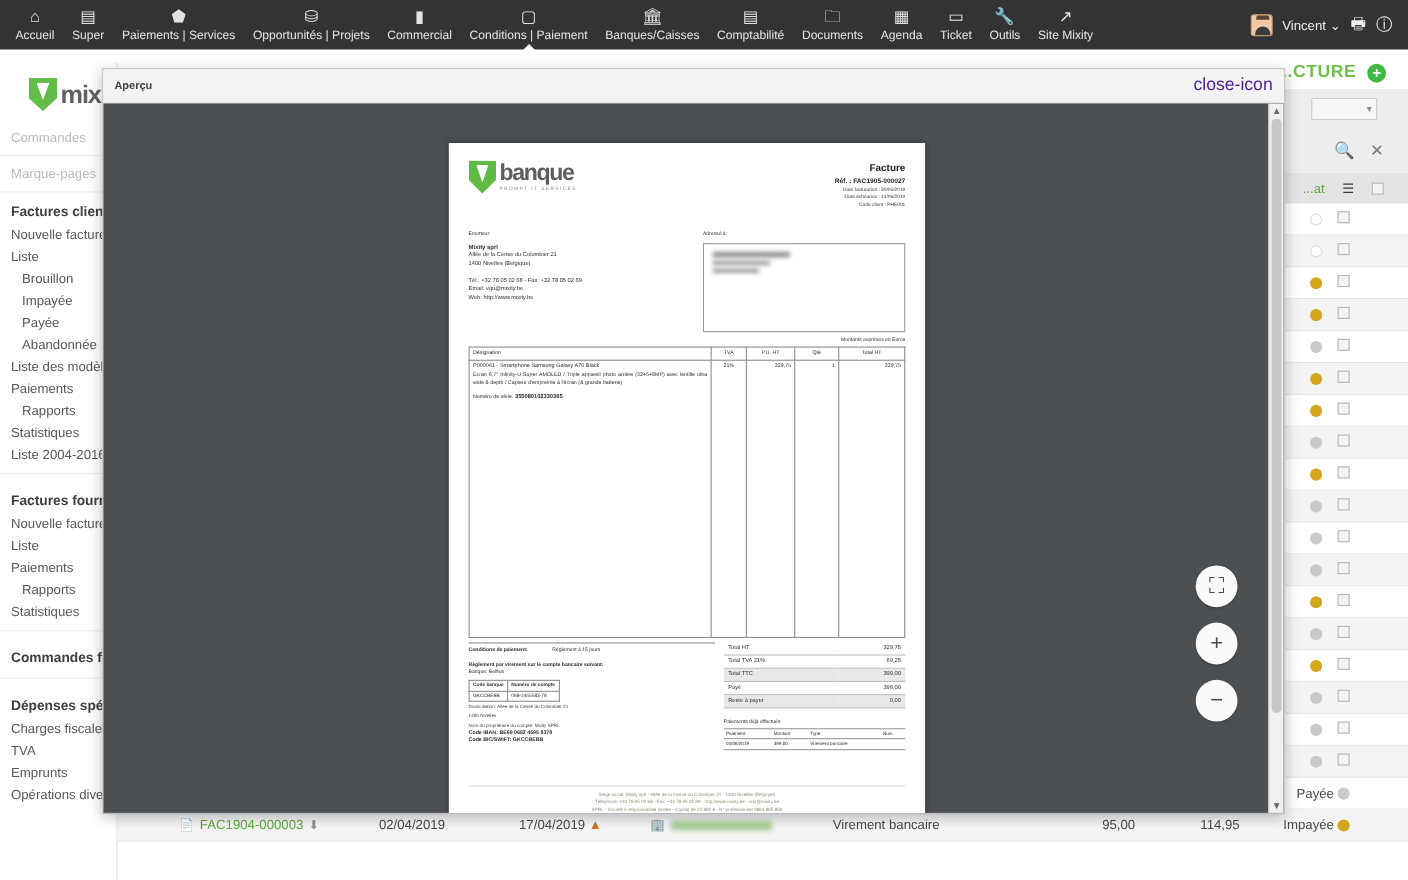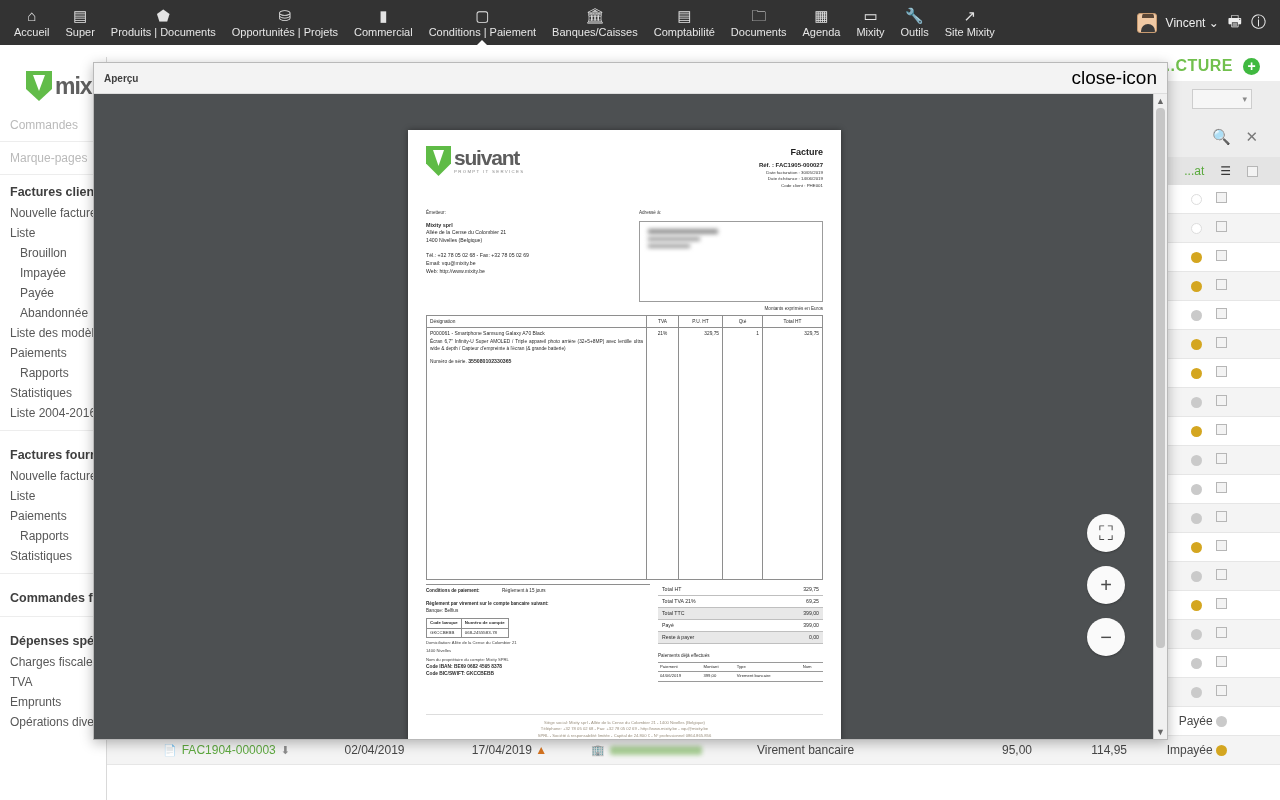--- a/index.html
+++ b/index.html
@@ -112,21 +112,21 @@
   .modal {
     position:absolute; top:62px; left:93px; width:1075px; height:678px;
     background:#fff; border:1px solid #b9b9b9; box-shadow:0 3px 12px rgba(0,0,0,.28);
     z-index:50; display:flex; flex-direction:column;
   }
   .modal-head {
     height:31px; background:#f3f3f3; border-bottom:1px solid #ddd;
     display:flex; align-items:center; padding:0 10px;
   }
   .modal-title { font-size:10px; font-weight:bold; color:#3f3f3f; }
-  .modal-close { margin-left:auto; font-size:19px; color:#000000; cursor:pointer; }
+  .modal-close { margin-left:auto; font-size:16px; color:#4c1d95; cursor:pointer; }
   .viewer { flex:1; background:#4d5052; position:relative; overflow:hidden; }
 
   .v-scroll {
     position:absolute; right:0; top:0; width:14px; height:100%;
     background:#f0f0f0; border-left:1px solid #cfcfcf;
     display:flex; flex-direction:column; align-items:center; justify-content:space-between;
   }
   .v-arrow { font-size:9px; color:#666; height:14px; line-height:14px;}
   .v-thumb { position:absolute; top:14px; left:2px; width:9px; height:540px; background:#c6c6c6; border-radius:4px;}
 
@@ -214,21 +214,21 @@
       <div class="nav-item">
         <span class="ico">⌂</span>
         <span class="lbl">Accueil</span>
       </div>
       <div class="nav-item">
         <span class="ico">▤</span>
         <span class="lbl">Super</span>
       </div>
       <div class="nav-item">
         <span class="ico">⬟</span>
-        <span class="lbl">Produits | Documents</span>
+        <span class="lbl">Paiements | Services</span>
       </div>
       <div class="nav-item">
         <span class="ico">⛁</span>
         <span class="lbl">Opportunités | Projets</span>
       </div>
       <div class="nav-item">
         <span class="ico">▮</span>
         <span class="lbl">Commercial</span>
       </div>
       <div class="nav-item active">
@@ -246,21 +246,21 @@
       <div class="nav-item">
         <span class="ico">🗀</span>
         <span class="lbl">Documents</span>
       </div>
       <div class="nav-item">
         <span class="ico">▦</span>
         <span class="lbl">Agenda</span>
       </div>
       <div class="nav-item">
         <span class="ico">▭</span>
-        <span class="lbl">Mixity</span>
+        <span class="lbl">Ticket</span>
       </div>
       <div class="nav-item">
         <span class="ico">🔧</span>
         <span class="lbl">Outils</span>
       </div>
       <div class="nav-item">
         <span class="ico">↗</span>
         <span class="lbl">Site Mixity</span>
       </div>
     </div>
@@ -561,21 +561,21 @@
     <div class="modal-title">Aperçu</div>
     <div class="modal-close">close-icon</div>
   </div>
   <div class="viewer">
 
     <div class="sheet">
       <div class="sheet-head">
         <div class="inv-logo">
           <div class="inv-logo-mark"></div>
           <div>
-            <div class="inv-logo-txt">suivant</div>
+            <div class="inv-logo-txt">banque</div>
             <div class="inv-logo-sub">PROMPT IT SERVICES</div>
           </div>
         </div>
         <div class="inv-meta">
           <div class="t1">Facture</div>
           <div class="t2">Réf. : FAC1905-000027</div>
           <div class="t3">Date facturation : 30/05/2019</div>
           <div class="t3">Date échéance : 14/06/2019</div>
           <div class="t3">Code client : PHE001</div>
         </div>

